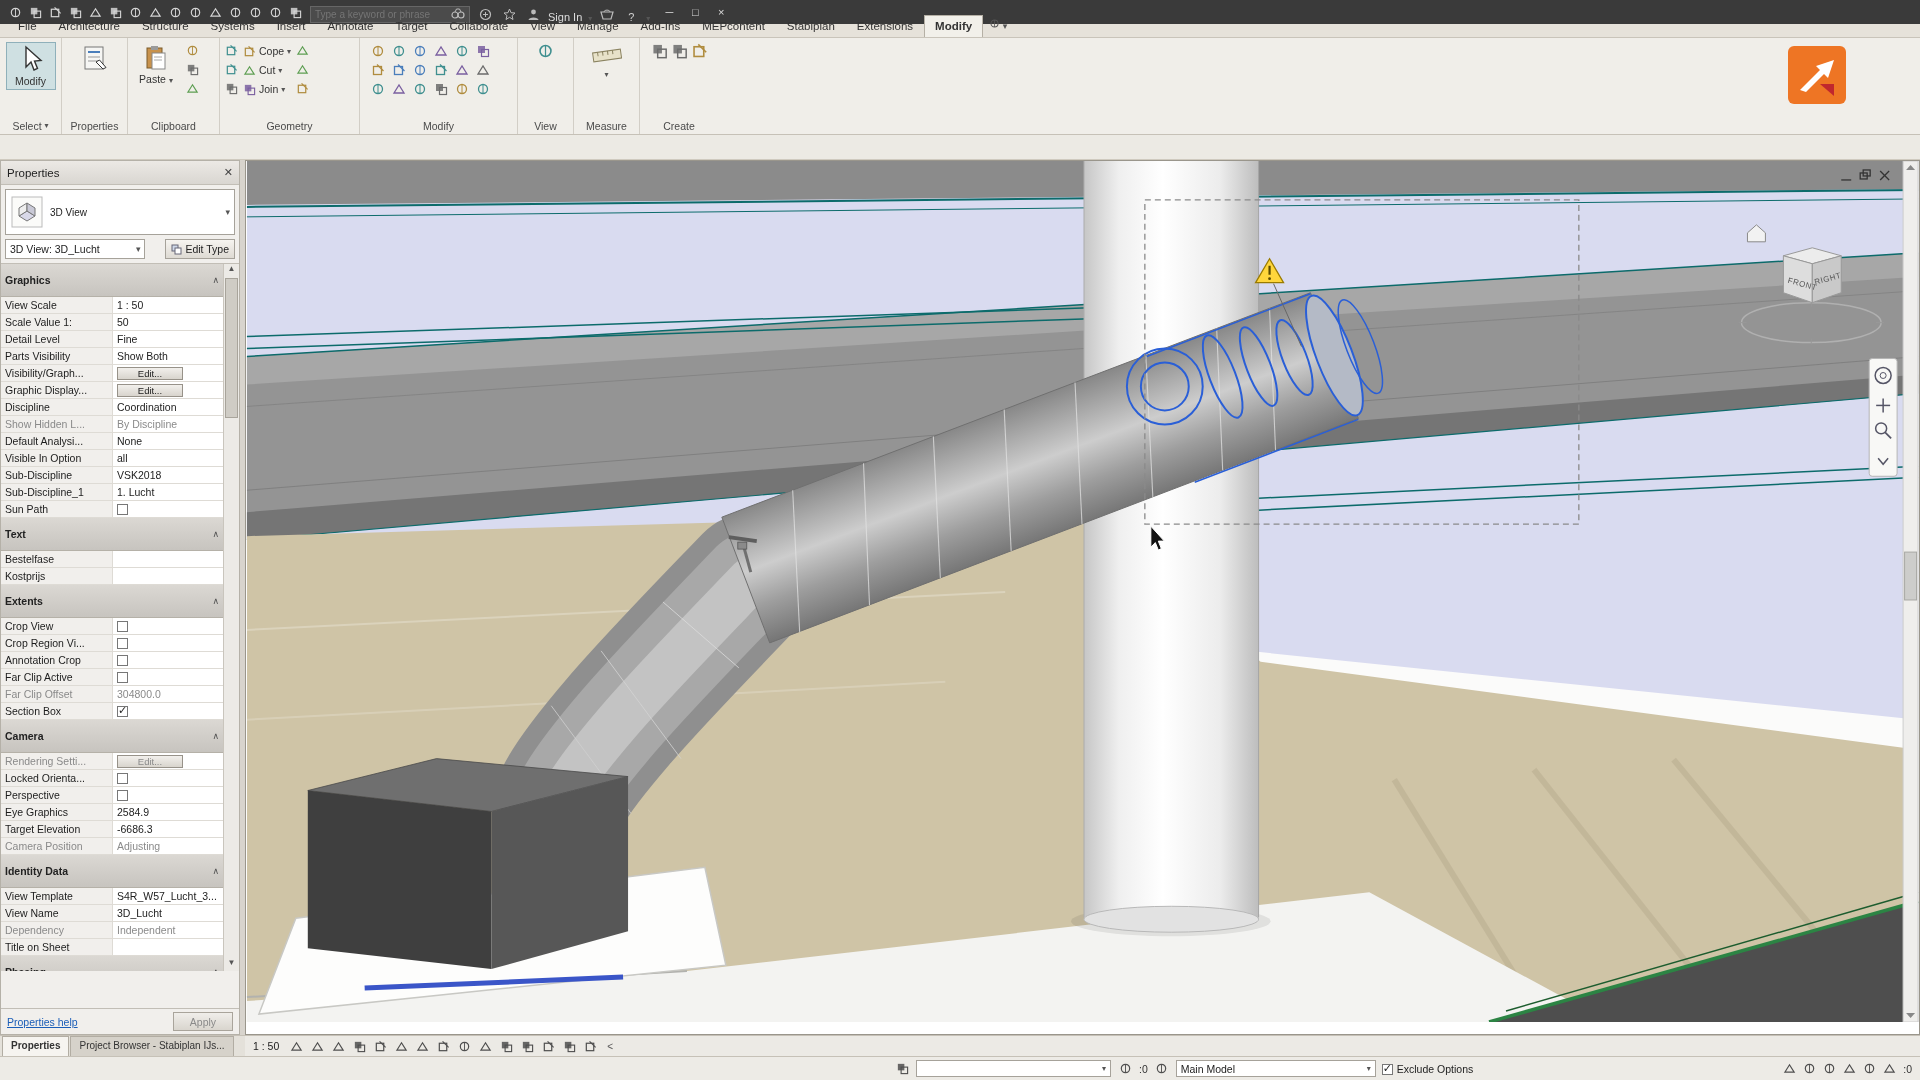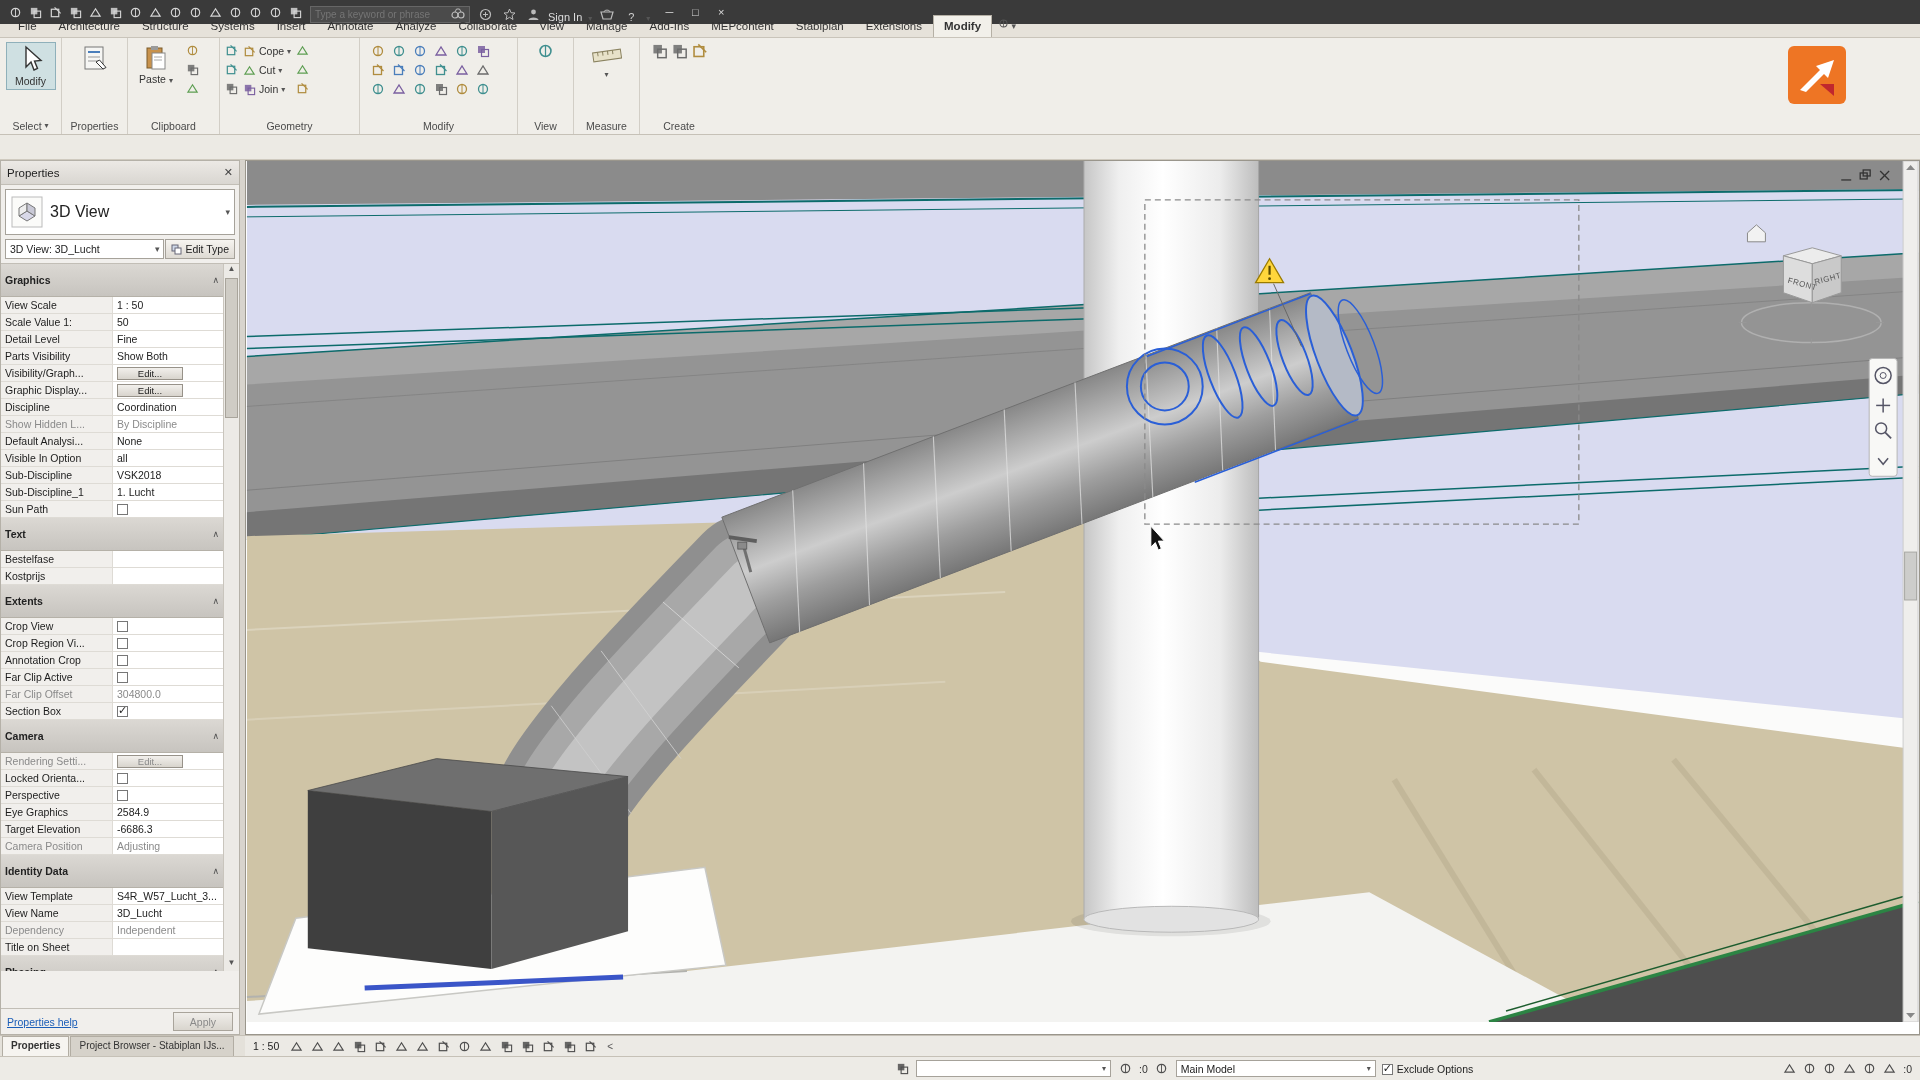--- a/index.html
+++ b/index.html
@@ -47,23 +47,23 @@
   .content { flex:1; display:flex; min-height:0; }
   .palette { width:240px; background:#f1efec; display:flex; flex-direction:column; border:1px solid #b5b1a8; }
   .splitter { width:5px; background:#d8d4cd; }
   .viewport { flex:1; position:relative; background:#fff; border:1px solid #9a968c; }
   .viewport svg { display:block; }
 
   
   .pal-header { height:24px; background:linear-gradient(#ece9e5,#d9d6d1); display:flex; align-items:center; padding:0 6px; font-size:11.5px; border-bottom:1px solid #c2beb6;}
   .pal-header .x { margin-left:auto; color:#444; font-size:11px; }
   .typesel { margin:4px; height:46px; background:#fff; border:1px solid #a6a29a; display:flex; align-items:center; padding:0 4px; gap:6px;}
-  .typesel .nm { font-size:16px; }
+  .typesel .nm { font-size:10px; }
   .typesel .dd { margin-left:auto; color:#555; font-size:9px;}
-  .instrow { display:flex; align-items:center; gap:1px; padding:0 4px 4px; }
+  .instrow { display:flex; align-items:center; gap:20px; padding:0 4px 4px; }
   .instcombo { flex:1; height:20px; background:#fff; border:1px solid #a6a29a; display:flex; align-items:center; padding:0 4px; font-size:10.5px;}
   .instcombo .dd { margin-left:auto; font-size:9px; color:#555;}
   .edittype { height:20px; border:1px solid #a6a29a; background:linear-gradient(#f6f4f0,#dedad3); display:flex; align-items:center; gap:3px; padding:0 5px; font-size:10.5px; }
   .gridwrap { flex:1; position:relative; overflow:hidden; border-top:1px solid #c2beb6;}
   .pgrid { position:absolute; left:0; top:0; right:16px; }
   .psec { height:17px; background:linear-gradient(#dbd8d3,#c7c4bf); border-bottom:1px solid #b5b1a8; display:flex; align-items:center; padding:16px 4px; font-weight:bold; font-size:10.5px;}
   .psec .chev { margin-left:auto; color:#555; font-weight:normal; font-size:9px;}
   .prow { height:17px; display:flex; border-bottom:1px solid #dedbd5; }
   .pcell-l { width:112px; padding:2px 4px; border-right:1px solid #dedbd5; font-size:10.5px; color:#1c1c1c; white-space:nowrap; overflow:hidden; background:#f1efec;}
   .pcell-v { flex:1; background:#fff; padding:2px 4px; font-size:10.5px; white-space:nowrap; overflow:hidden; display:flex; align-items:center;}
@@ -233,21 +233,21 @@
     </div>
   </div>
 
   <div class="ribbontabs" id="ribbontabs">
       <span class="rtab">File</span>
       <span class="rtab">Architecture</span>
       <span class="rtab">Structure</span>
       <span class="rtab">Systems</span>
       <span class="rtab">Insert</span>
       <span class="rtab">Annotate</span>
-      <span class="rtab">Analyze</span>
+      <span class="rtab">Target</span>
       <span class="rtab">Collaborate</span>
       <span class="rtab">View</span>
       <span class="rtab">Manage</span>
       <span class="rtab">Add-Ins</span>
       <span class="rtab">MEPcontent</span>
       <span class="rtab">Stabiplan</span>
       <span class="rtab">Extensions</span>
       <span class="rtab active">Modify</span>
       <span class="rtab-extra"><svg width="11" height="11" viewBox="0 0 14 14">
           <circle cx="7" cy="7" r="4.5" fill="none" stroke="#555" stroke-width="1.3"></circle>

